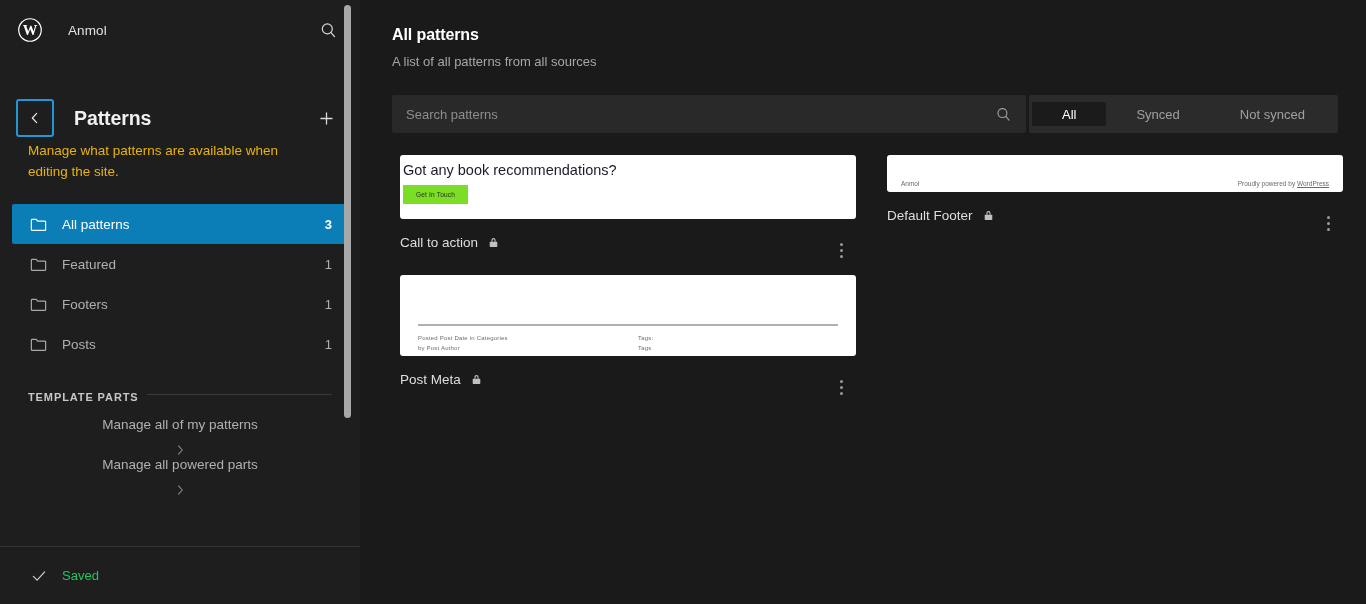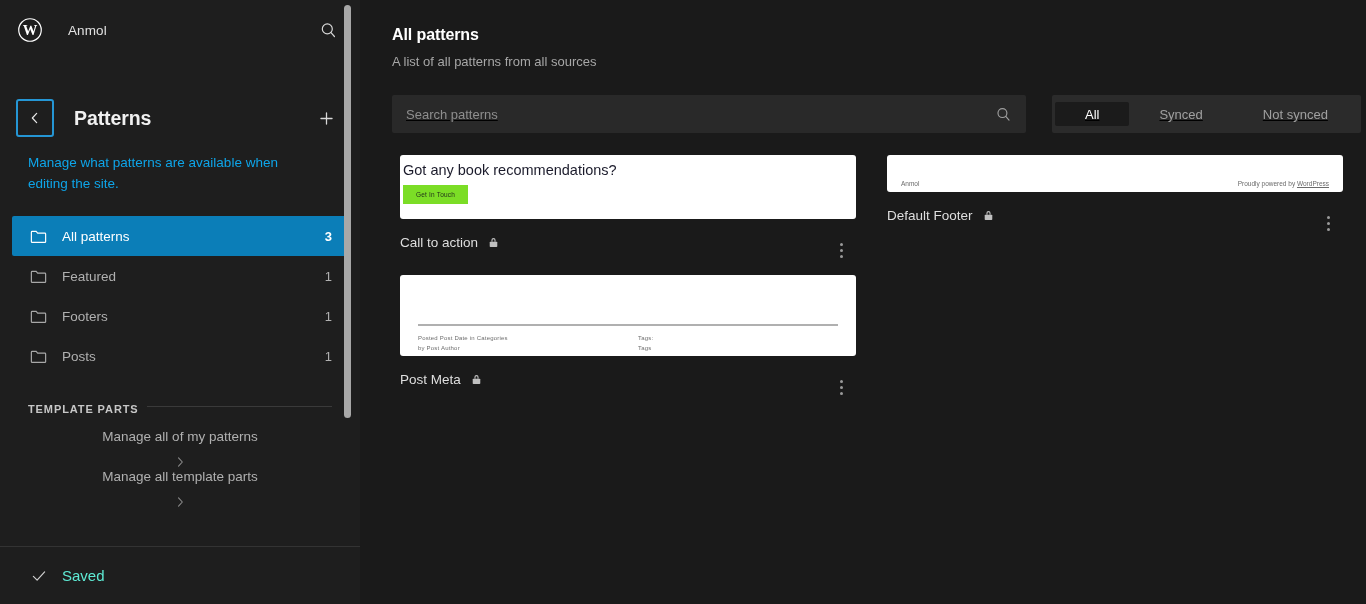--- a/index.html
+++ b/index.html
@@ -62,22 +62,22 @@
     color: #f0f0f0; font-size: 19.5px; font-weight: 700;
     letter-spacing: -.1px;
   }
   .add-btn {
     margin-left: auto; width: 36px; height: 36px;
     display: flex; align-items: center; justify-content: center;
     cursor: pointer;
   }
 
   .sb-desc {
-    padding: 0 28px 0 28px; margin-top: 12px;
-    color: #0ea5e9; font-size: 13.5px; line-height: 21px;
+    padding: 0 28px 0 28px; margin-top: 0;
+    color: #eab308; font-size: 13.5px; line-height: 21px;
     max-width: 330px;
   }
 
   .nav-list { margin-top: 22px; padding: 0 12px; }
   .nav-item {
     display: flex; align-items: center;
     height: 40px; padding: 0 16px;
     border-radius: 2px;
     cursor: pointer;
     color: #b0b0b0; font-size: 13.5px;
@@ -118,21 +118,21 @@
   .chev-right { width: 14px; height: 14px; opacity: .75; }
 
   .sb-footer {
     position: absolute; left: 0; bottom: 0;
     width: 360px; height: 58px;
     border-top: 1px solid #333333;
     display: flex; align-items: center;
     padding: 0 30px;
   }
   .saved-check { width: 18px; height: 18px; margin-right: 14px; }
-  .saved-label { color: #5eead4; font-size: 15px; }
+  .saved-label { color: #22c55e; font-size: 13px; }
 
   .sb-scrollbar {
     position: absolute; right: 9px; top: 5px;
     width: 7px; height: 413px;
     background: #a8a8a8; border-radius: 4px;
     cursor: pointer;
   }
 
   
   .main {
@@ -145,21 +145,21 @@
     color: #ffffff; font-size: 16px; font-weight: 700;
     letter-spacing: -.1px;
   }
   .main-sub {
     margin-top: 10px;
     color: #a7a7a7; font-size: 13px;
   }
 
   .toolbar {
     display: flex; align-items: center;
-    margin-top: 26px; gap: 26px; text-decoration: underline;
+    margin-top: 26px; gap: 3px;
   }
   .search-box {
     position: relative;
     flex: 0 0 634px; height: 38px;
     background: #292929;
     border-radius: 2px;
     display: flex; align-items: center;
     padding: 0 14px;
   }
   .search-box input {
@@ -348,21 +348,21 @@
         <div>
           <div class="sb-link">
             <span class="sb-link-label">Manage all of my patterns</span>
             <span class="chev-right">
               <svg width="14" height="14" viewBox="0 0 24 24" fill="none" stroke="#b0b0b0" stroke-width="1.8" stroke-linecap="round" stroke-linejoin="round">
                 <polyline points="9.5,5 16,12 9.5,19"></polyline>
               </svg>
             </span>
           </div>
           <div class="sb-link">
-            <span class="sb-link-label">Manage all template parts</span>
+            <span class="sb-link-label">Manage all powered parts</span>
             <span class="chev-right">
               <svg width="14" height="14" viewBox="0 0 24 24" fill="none" stroke="#b0b0b0" stroke-width="1.8" stroke-linecap="round" stroke-linejoin="round">
                 <polyline points="9.5,5 16,12 9.5,19"></polyline>
               </svg>
             </span>
           </div>
         </div>
 
       </div>
     </div>

